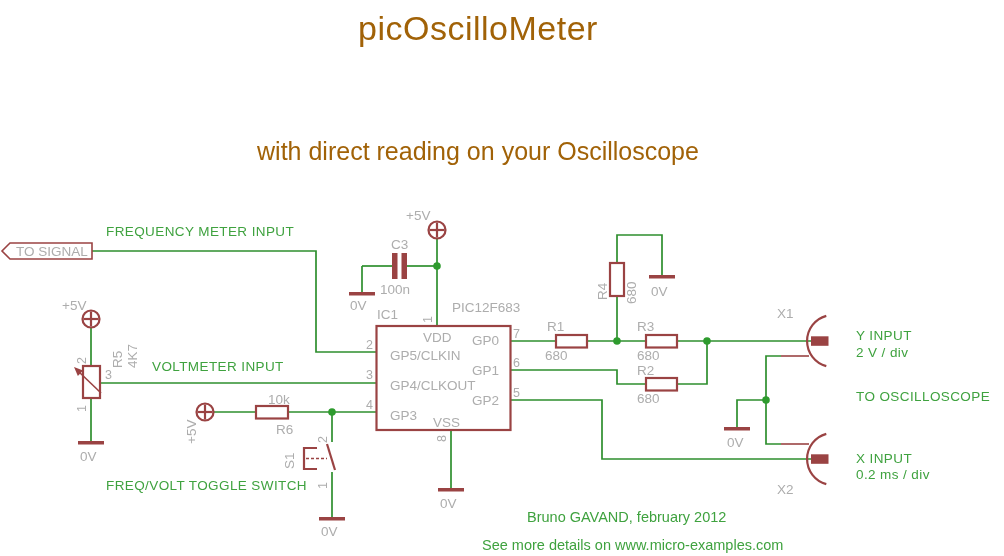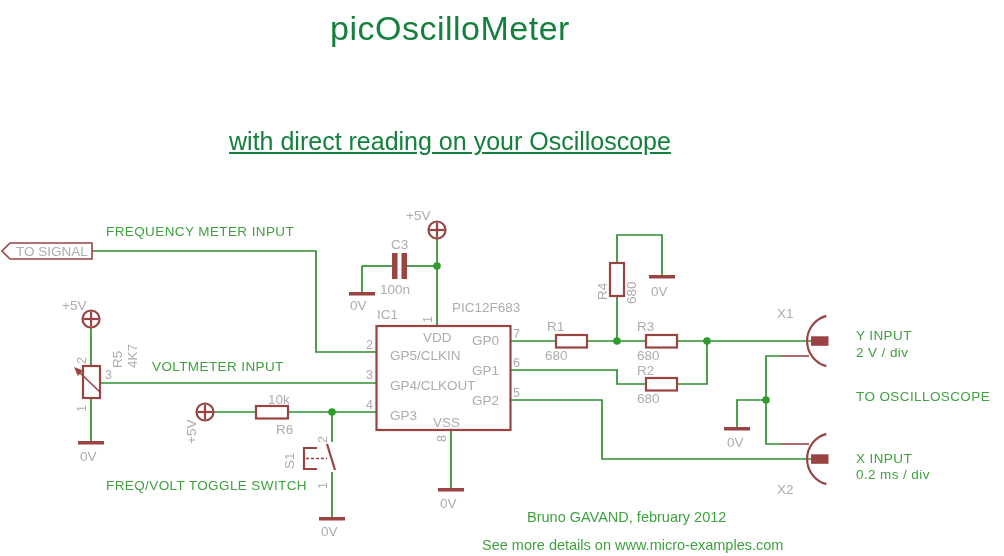--- a/index.html
+++ b/index.html
@@ -1,21 +1,21 @@
 <!DOCTYPE html>
 <html><head>
 <meta charset="utf-8">
 <style>
   html,body { margin:0; padding:0; background:#ffffff; }
   body { width:1004px; height:556px; font-family:"Liberation Sans",sans-serif; }
   .page { position:relative; width:1004px; height:556px; background:#ffffff; overflow:hidden; }
-  .hdr { position:absolute; left:0; width:900px; text-align:center; color:#15803d; }
+  .hdr { position:absolute; left:0; width:900px; text-align:center; color:#a16207;padding-left:28px; }
   .hdr.t1 { top:9px;  font-size:34px; letter-spacing:0.5px; }
   .hdr.t2 { top:79px; font-size:25px; }
-  .hdr.t3 { top:127px;font-size:25px;text-decoration:underline; }
+  .hdr.t3 { top:137px;font-size:25px; }
   svg { position:absolute; left:0; top:0; }
   svg text { font-family:"Liberation Sans",sans-serif; }
   .g  { fill:#adadad; font-size:13.5px; }
   .gp { fill:#adadad; font-size:12.5px; }
   .gr { fill:#3fa23f; font-size:13.5px; letter-spacing:0.4px; }
   .gf { fill:#3fa23f; font-size:14.5px; }
   .w  { stroke:#2e8f2e; stroke-width:1.7; fill:none; }
   .c  { stroke:#9a4343; stroke-width:2.2; fill:none; }
   .ct { stroke:#9a4343; stroke-width:1.6; fill:none; }
   .cf { fill:#9a4343; stroke:none; }

